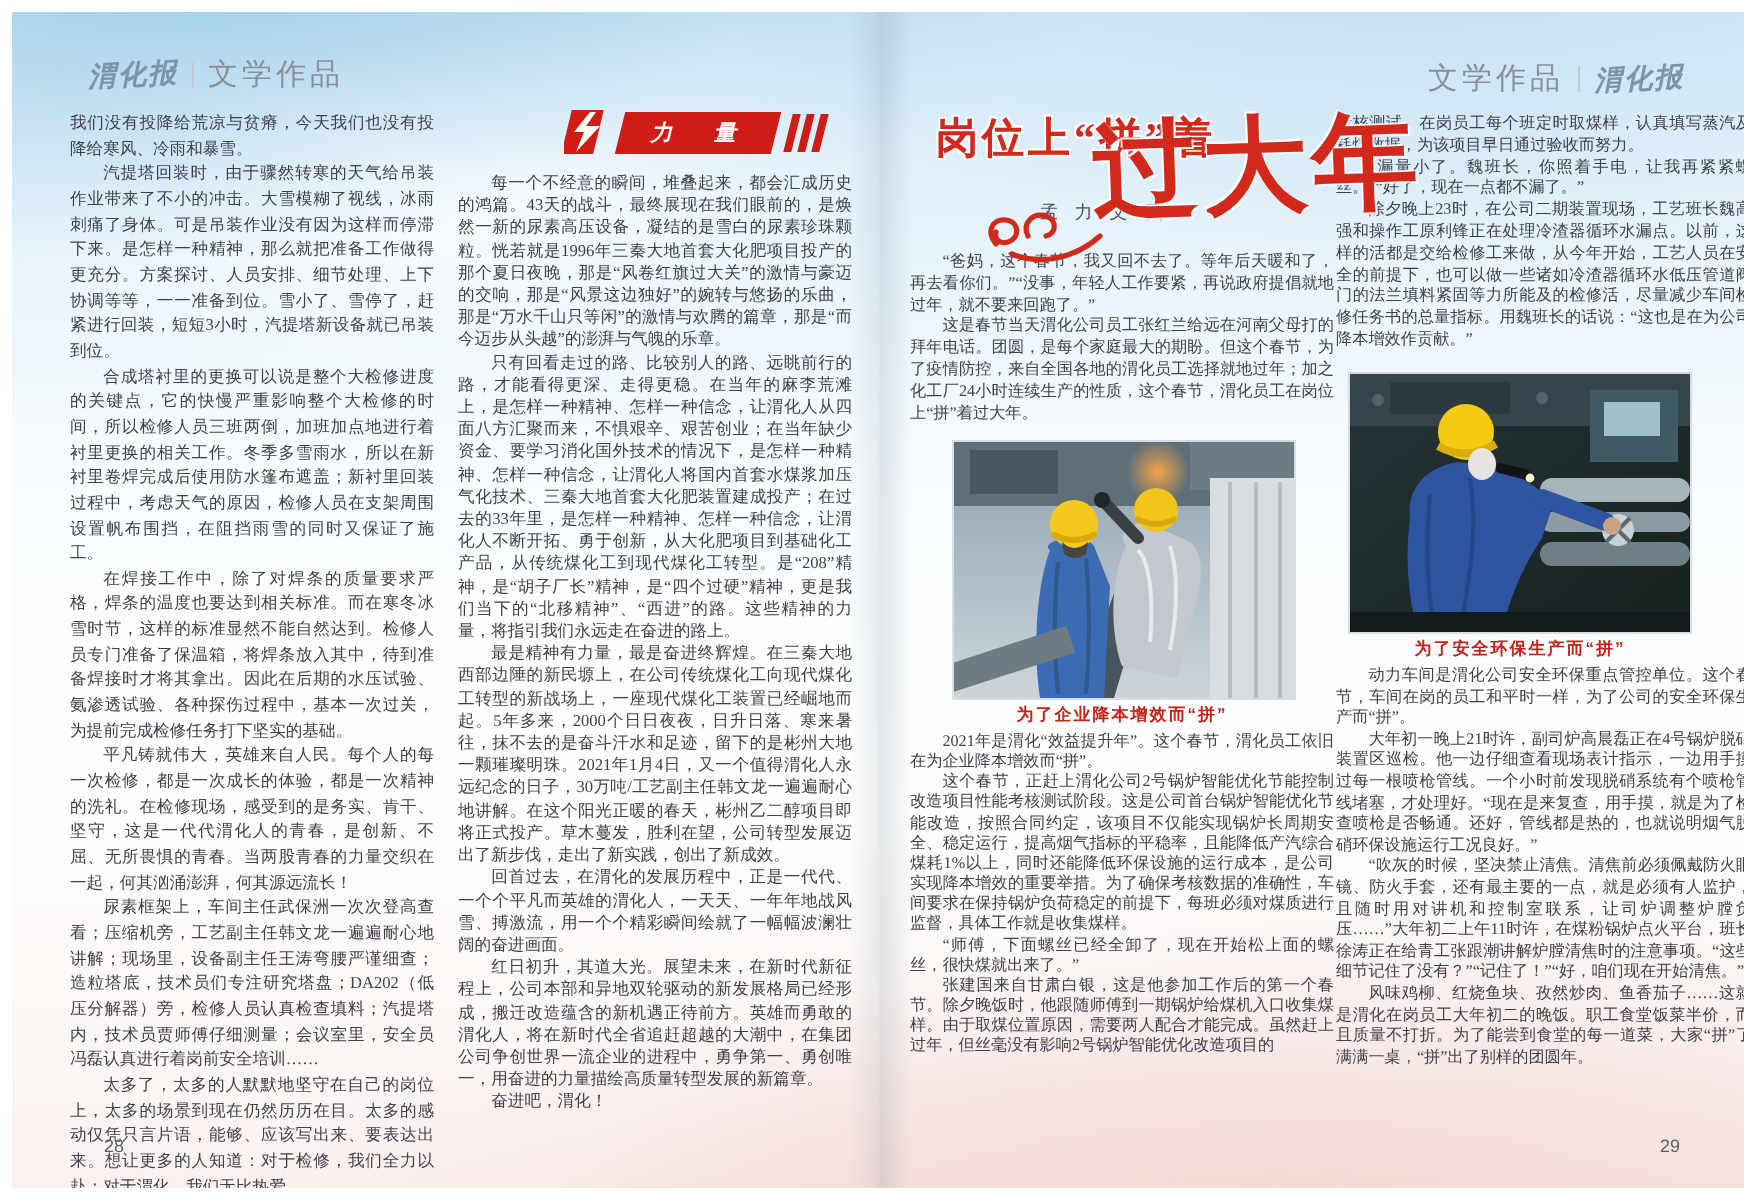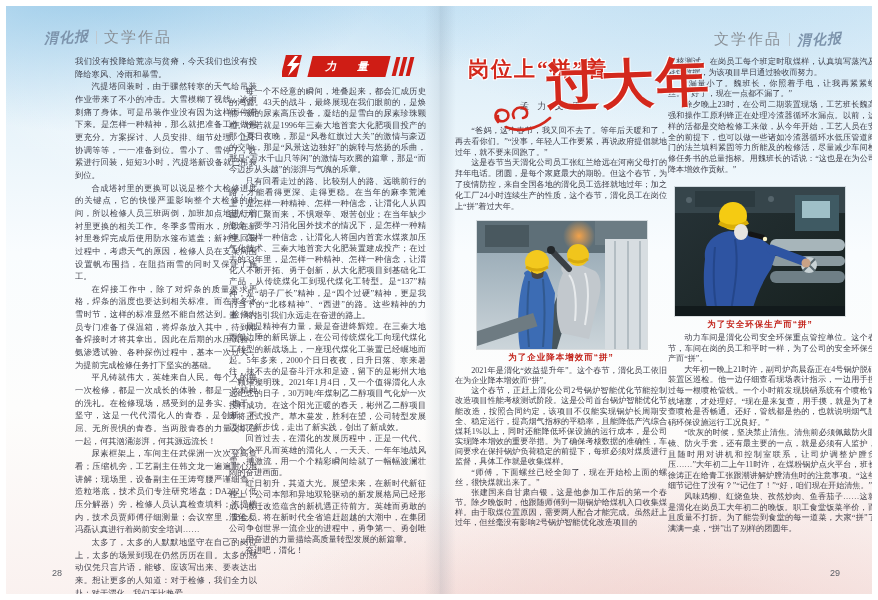--- a/index.html
+++ b/index.html
@@ -27,21 +27,21 @@
   
   .hdr{position:absolute;display:flex;align-items:center;gap:7px;z-index:10;}
   .logo{font-style:italic;font-weight:bold;font-size:14px;color:#7c93ab;transform:rotate(-3deg);letter-spacing:1px;}
   .hdr .bar{width:1px;height:13px;background:#bfc9d1;}
   .hdr .sect{font-size:15px;color:#8a9097;letter-spacing:2px;font-family:"Liberation Sans",sans-serif;}
 
   
   .col{position:absolute;text-align:justify;color:#3f3f4a;z-index:8;}
   .col p{margin:0;text-indent:2em;word-break:break-all;}
   .col p.cont{text-indent:0;}
-  .c-left1{left:35px;top:56px;width:182px;font-size:8.3px;line-height:12.65px;margin-left:40px;}
+  .c-left1{left:35px;top:56px;width:182px;font-size:8.3px;line-height:12.65px;}
   .c-left2{left:229px;top:86px;width:197px;font-size:8.3px;line-height:11.2px;}
   .c-ra-top{left:455px;top:126px;width:212px;font-size:8.1px;line-height:10.8px;}
   .c-ra-bot{left:455px;top:366px;width:212px;font-size:8.1px;line-height:10.15px;}
   .c-rb-top{left:668px;top:57px;width:208px;font-size:8.1px;line-height:10.8px;}
   .c-rb-bot{left:668px;top:333px;width:208px;font-size:8.1px;line-height:10.6px;}
 
   
   .banner{position:absolute;left:282px;top:53px;height:26px;display:flex;align-items:center;gap:6px;z-index:9;}
   .banner .plate{background:#cf1d15;color:#fff;font-weight:bold;font-size:11px;letter-spacing:9px;
     padding:3px 10px 3px 16px;transform:skewX(-14deg);white-space:nowrap;}
@@ -103,22 +103,22 @@
     <span class="plate">力 量</span>
     <span class="stripes">
         <i></i>
         <i></i>
         <i></i>
       </span>
   </div>
 
   <div class="col c-left2">
     <p>每一个不经意的瞬间，堆叠起来，都会汇成历史的鸿篇。43天的战斗，最终展现在我们眼前的，是焕然一新的尿素高压设备，凝结的是雪白的尿素珍珠颗粒。恍若就是1996年三秦大地首套大化肥项目投产的那个夏日夜晚，那是“风卷红旗过大关”的激情与豪迈的交响，那是“风景这边独好”的婉转与悠扬的乐曲，那是“万水千山只等闲”的激情与欢腾的篇章，那是“而今迈步从头越”的澎湃与气魄的乐章。</p>
-    <p>只有回看走过的路、比较别人的路、远眺前行的路，才能看得更深、走得更稳。在当年的麻李荒滩上，是怎样一种精神、怎样一种信念，让渭化人从四面八方汇聚而来，不惧艰辛、艰苦创业；在当年缺少资金、要学习消化国外技术的情况下，是怎样一种精神、怎样一种信念，让渭化人将国内首套水煤浆加压气化技术、三秦大地首套大化肥装置建成投产；在过去的33年里，是怎样一种精神、怎样一种信念，让渭化人不断开拓、勇于创新，从大化肥项目到基础化工产品，从传统煤化工到现代煤化工转型。是“137”精神，是“胡子厂长”精神，是“四个过硬”精神，更是我们当下的“北移精神”、“西进”的路。这些精神的力量，将指引我们永远走在奋进的路上。</p>
-    <p>最是精神有力量，最是奋进终辉煌。在三秦大地西部边陲的新民塬上，在公司传统煤化工向现代煤化工转型的新战场上，一座现代煤化工装置已经崛地而起。5年多来，2000个日日夜夜，日升日落、寒来暑往，抹不去的是奋斗汗水和足迹，留下的是彬州大地一颗璀璨明珠。2021年1月4日，又一个值得渭化人永远纪念的日子，30万吨/年煤制乙二醇项目气化炉一次投料成功。在这个阳光正暖的春天，彬州乙二醇项目即将正式投产。草木蔓发，胜利在望，公司转型发展迈出了新步伐，走出了新实践，创出了新成效。</p>
+    <p>只有回看走过的路、比较别人的路、远眺前行的路，才能看得更深、走得更稳。在当年的麻李荒滩上，是怎样一种精神、怎样一种信念，让渭化人从四面八方汇聚而来，不惧艰辛、艰苦创业；在当年缺少资金、要学习消化国外技术的情况下，是怎样一种精神、怎样一种信念，让渭化人将国内首套水煤浆加压气化技术、三秦大地首套大化肥装置建成投产；在过去的33年里，是怎样一种精神、怎样一种信念，让渭化人不断开拓、勇于创新，从大化肥项目到基础化工产品，从传统煤化工到现代煤化工转型。是“208”精神，是“胡子厂长”精神，是“四个过硬”精神，更是我们当下的“北移精神”、“西进”的路。这些精神的力量，将指引我们永远走在奋进的路上。</p>
+    <p>最是精神有力量，最是奋进终辉煌。在三秦大地西部边陲的新民塬上，在公司传统煤化工向现代煤化工转型的新战场上，一座现代煤化工装置已经崛地而起。5年多来，2000个日日夜夜，日升日落、寒来暑往，抹不去的是奋斗汗水和足迹，留下的是彬州大地一颗璀璨明珠。2021年1月4日，又一个值得渭化人永远纪念的日子，30万吨/工艺副主任韩文龙一遍遍耐心地讲解。在这个阳光正暖的春天，彬州乙二醇项目即将正式投产。草木蔓发，胜利在望，公司转型发展迈出了新步伐，走出了新实践，创出了新成效。</p>
     <p>回首过去，在渭化的发展历程中，正是一代代、一个个平凡而英雄的渭化人，一天天、一年年地战风雪、搏激流，用一个个精彩瞬间绘就了一幅幅波澜壮阔的奋进画面。</p>
     <p>红日初升，其道大光。展望未来，在新时代新征程上，公司本部和异地双轮驱动的新发展格局已经形成，搬迁改造蕴含的新机遇正待前方。英雄而勇敢的渭化人，将在新时代全省追赶超越的大潮中，在集团公司争创世界一流企业的进程中，勇争第一、勇创唯一，用奋进的力量描绘高质量转型发展的新篇章。</p>
     <p>奋进吧，渭化！</p>
   </div>
 
   <div class="title1">岗位上“拼”着</div>
   <div class="byline">孟 力/文·图</div>
   <div class="title2">过大年</div>
   <svg class="flourish" width="64" height="34" viewBox="0 0 64 34">
     <g fill="none" stroke="#d3281c" stroke-width="2.6" stroke-linecap="round">

